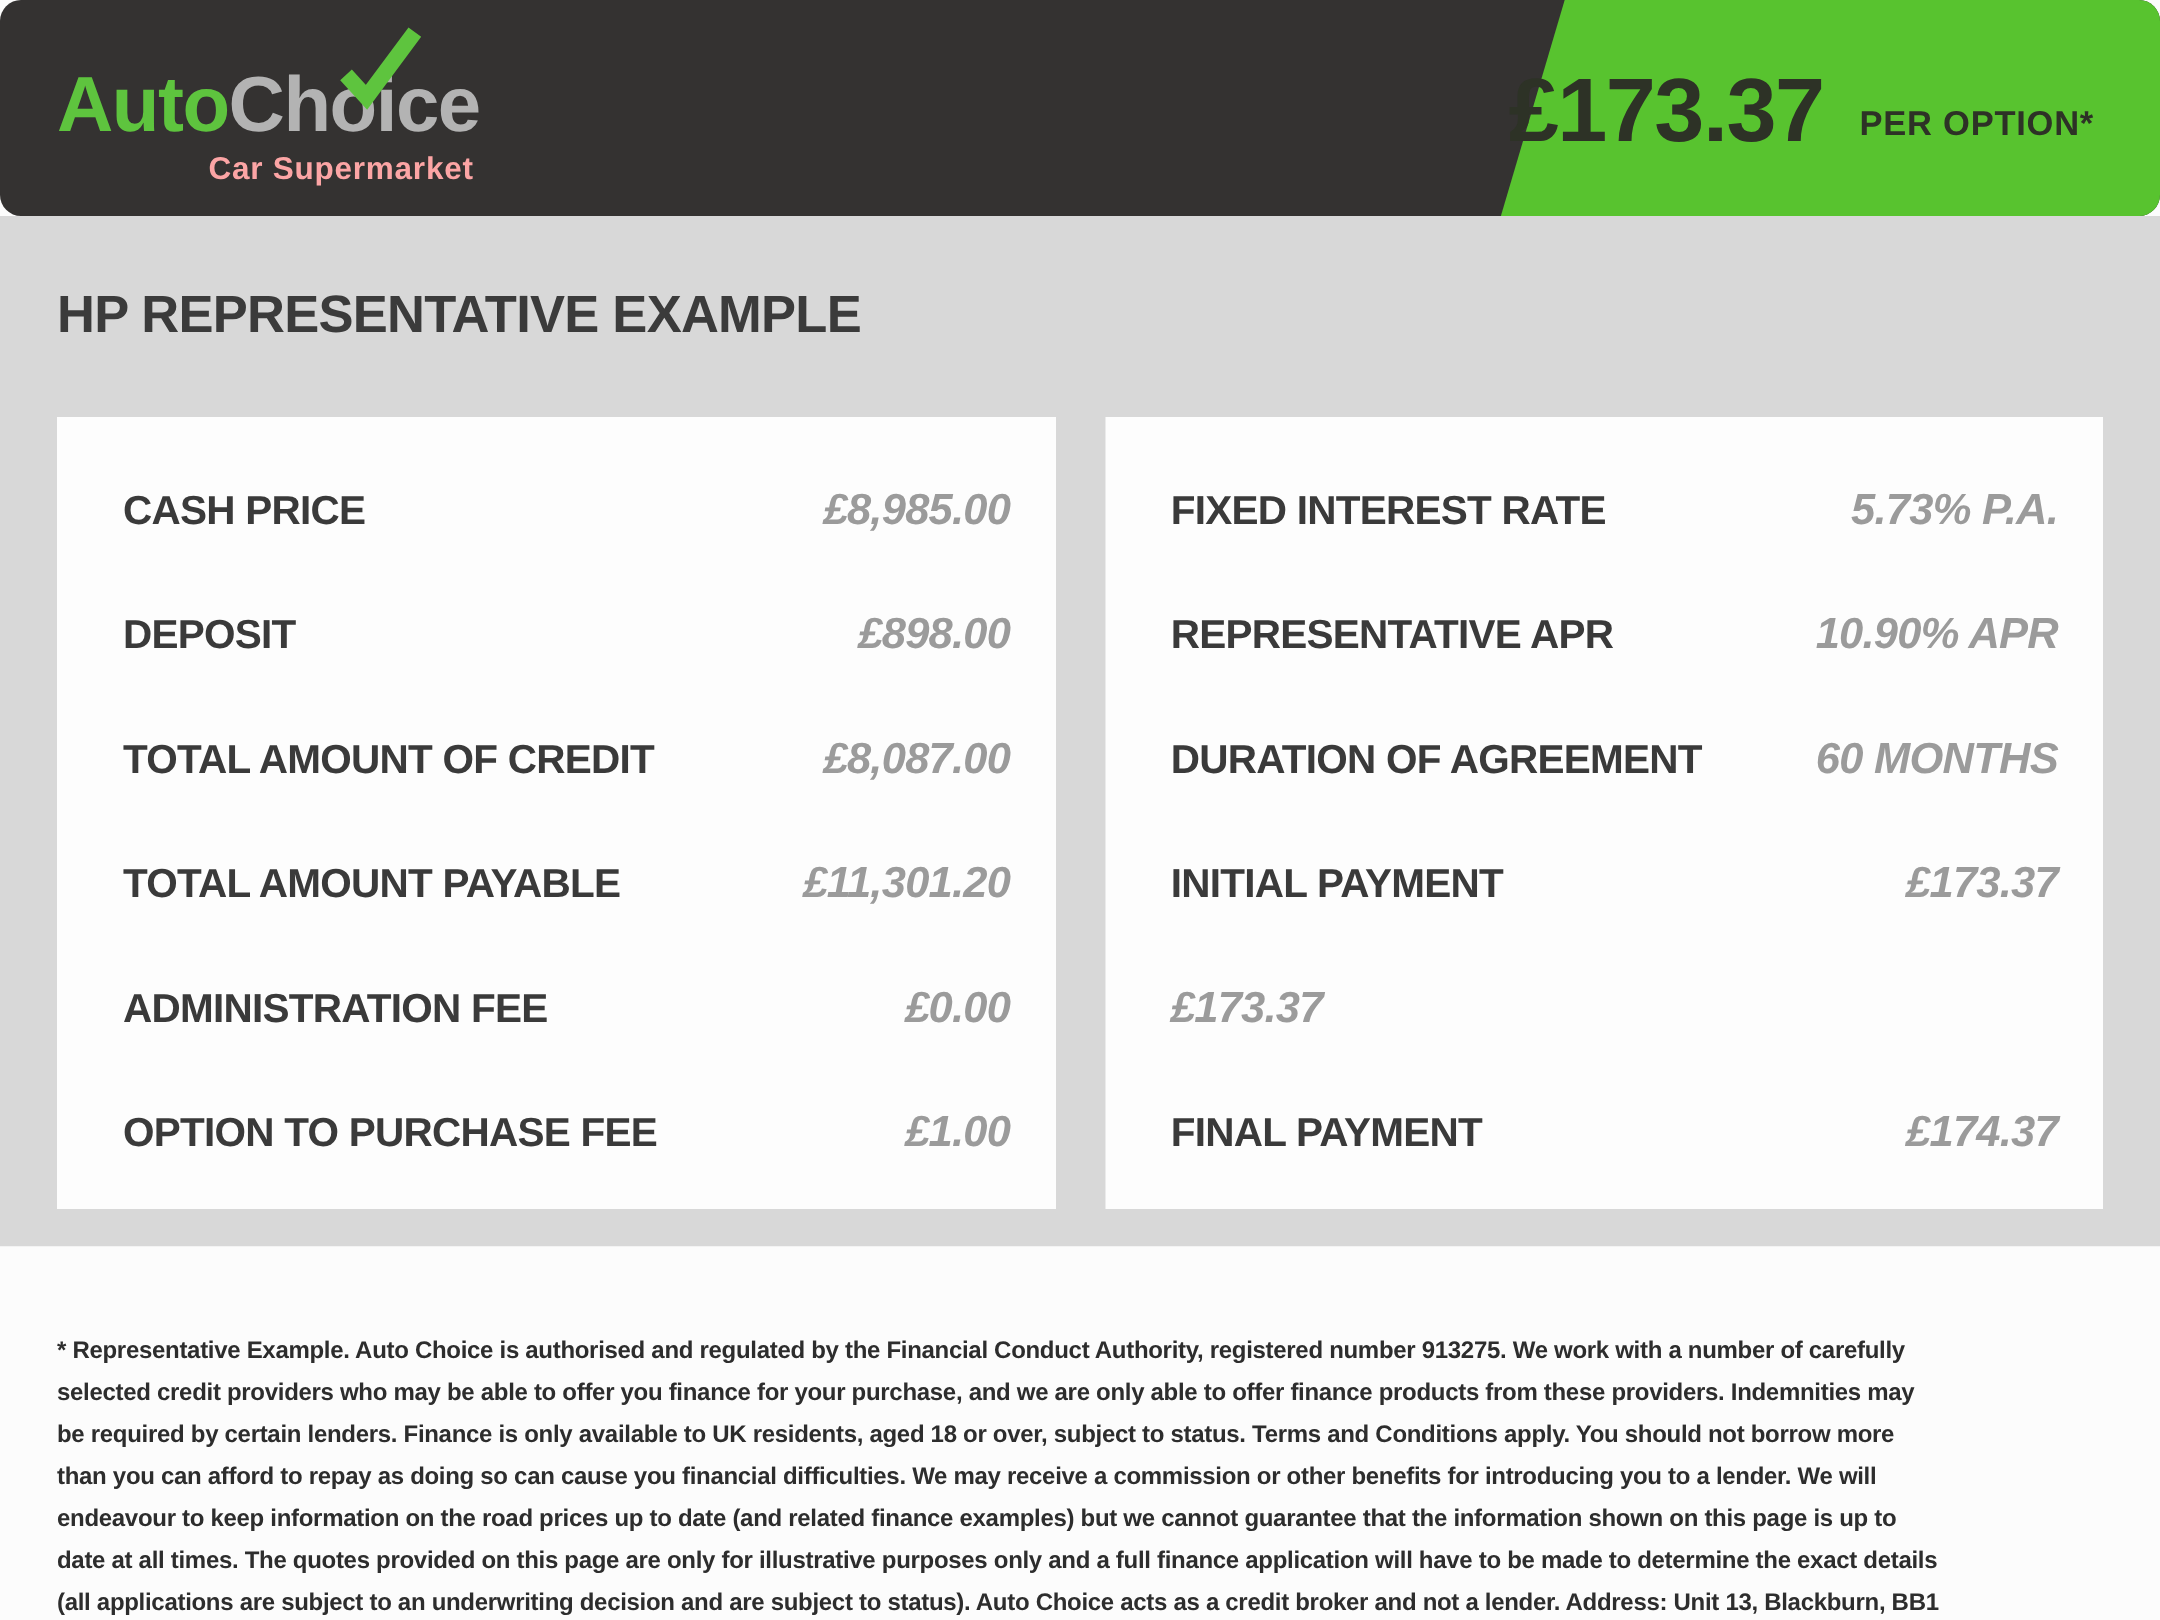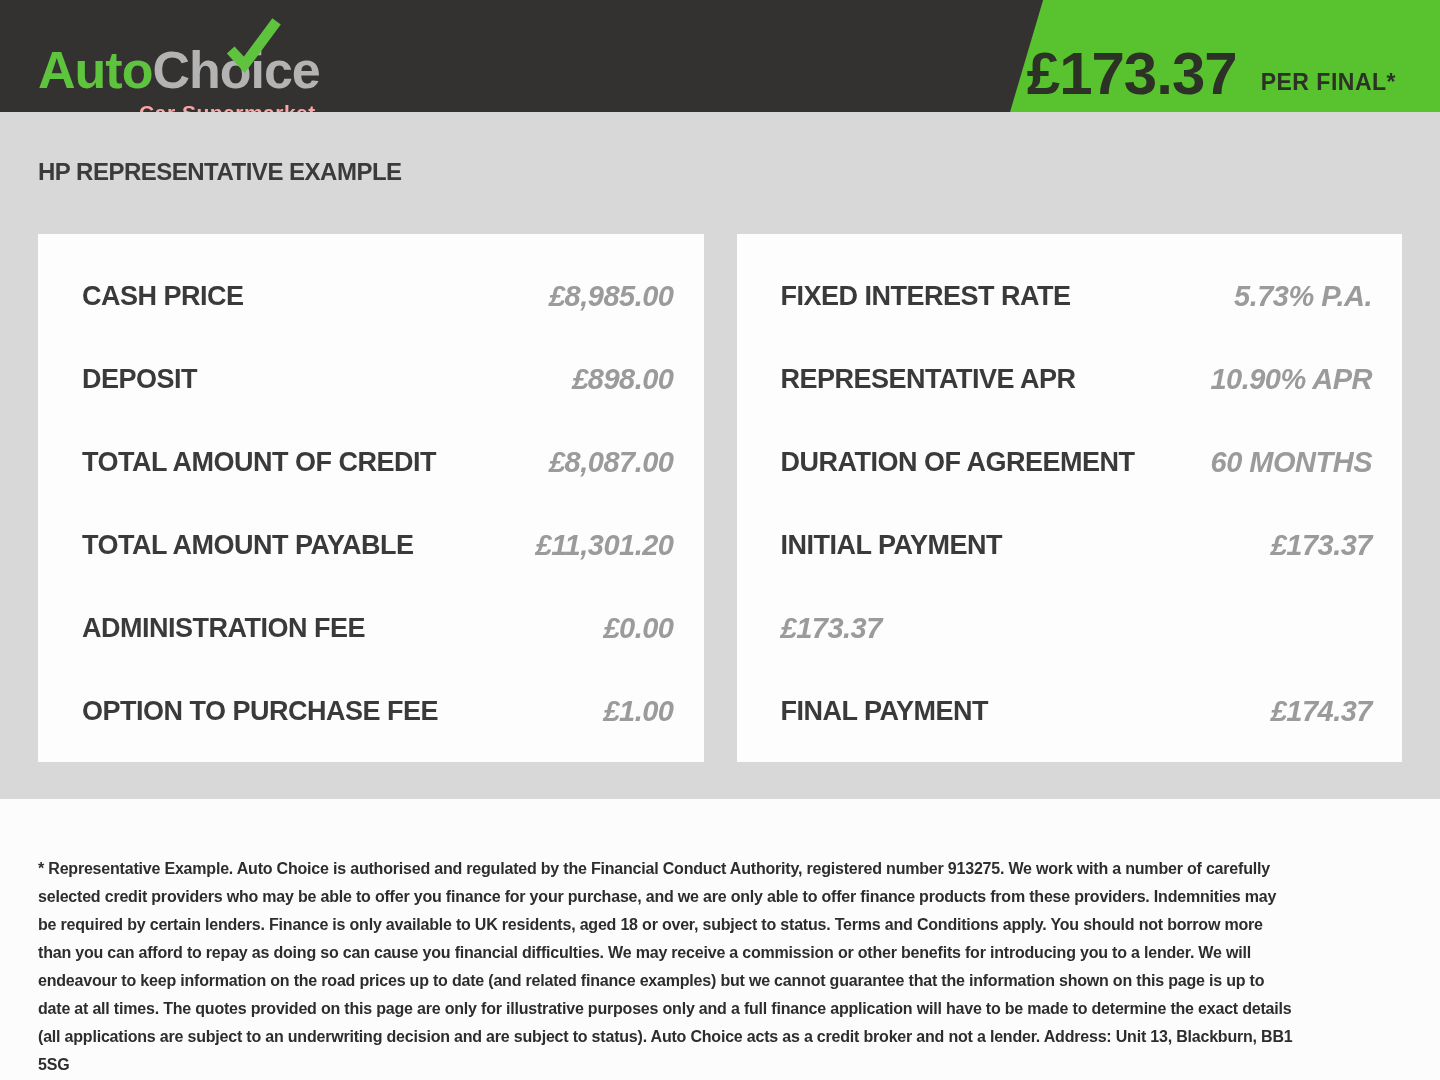--- a/index.html
+++ b/index.html
@@ -7,23 +7,24 @@
     width:1440px;height:1080px;
     background:#fcfcfc;
     font-family:"Liberation Sans", sans-serif;
     -webkit-font-smoothing:antialiased;
     overflow:hidden;
   }
 
   
   .header{
     position:relative;
-    height:112px;
+    height:144px;
     background:#343231;
     overflow:hidden;
+    border-radius:14px;
   }
   .green-wedge{
     position:absolute;
     top:0;right:0;height:146px;width:440px;
     background:#58c32f;
     -webkit-clip-path:polygon(9.8% 0,100% 0,100% 100%,0 100%);
     clip-path:polygon(9.8% 0,100% 0,100% 100%,0 100%);
   }
   .logo{
     position:absolute;
@@ -75,21 +76,21 @@
 
   
   .band{
     background:#d8d8d8;
     height:687px;
     padding:0;
   }
   .page-title{
     margin:0;
     padding:46px 38px 0 38px;
-    font-size:24px;
+    font-size:35px;
     font-weight:bold;
     color:#3b3b3b;
     letter-spacing:-0.5px;
   }
   .panels{
     display:flex;
     gap:33px;
     padding:48px 38px 0 38px;
   }
   .panel{
@@ -148,21 +149,21 @@
       <span class="logo-auto">Auto</span><span class="logo-choice">Choice</span>
       <svg class="logo-check" viewBox="0 0 100 100">
         <path d="M14 58 L36 82 L88 12" fill="none" stroke="#5ec43e" stroke-width="17" stroke-linecap="butt" stroke-linejoin="miter"></path>
       </svg>
     </div>
     <div class="logo-sub">Car Supermarket</div>
   </div>
 
   <div class="header-price">
     <span class="price-big">£173.37</span>
-    <span class="price-suffix">PER FINAL*</span>
+    <span class="price-suffix">PER OPTION*</span>
   </div>
 </div>
 
 <div class="band">
   <h1 class="page-title">HP REPRESENTATIVE EXAMPLE</h1>
 
   <div class="panels">
 
     <div class="panel">
       <div class="row">

